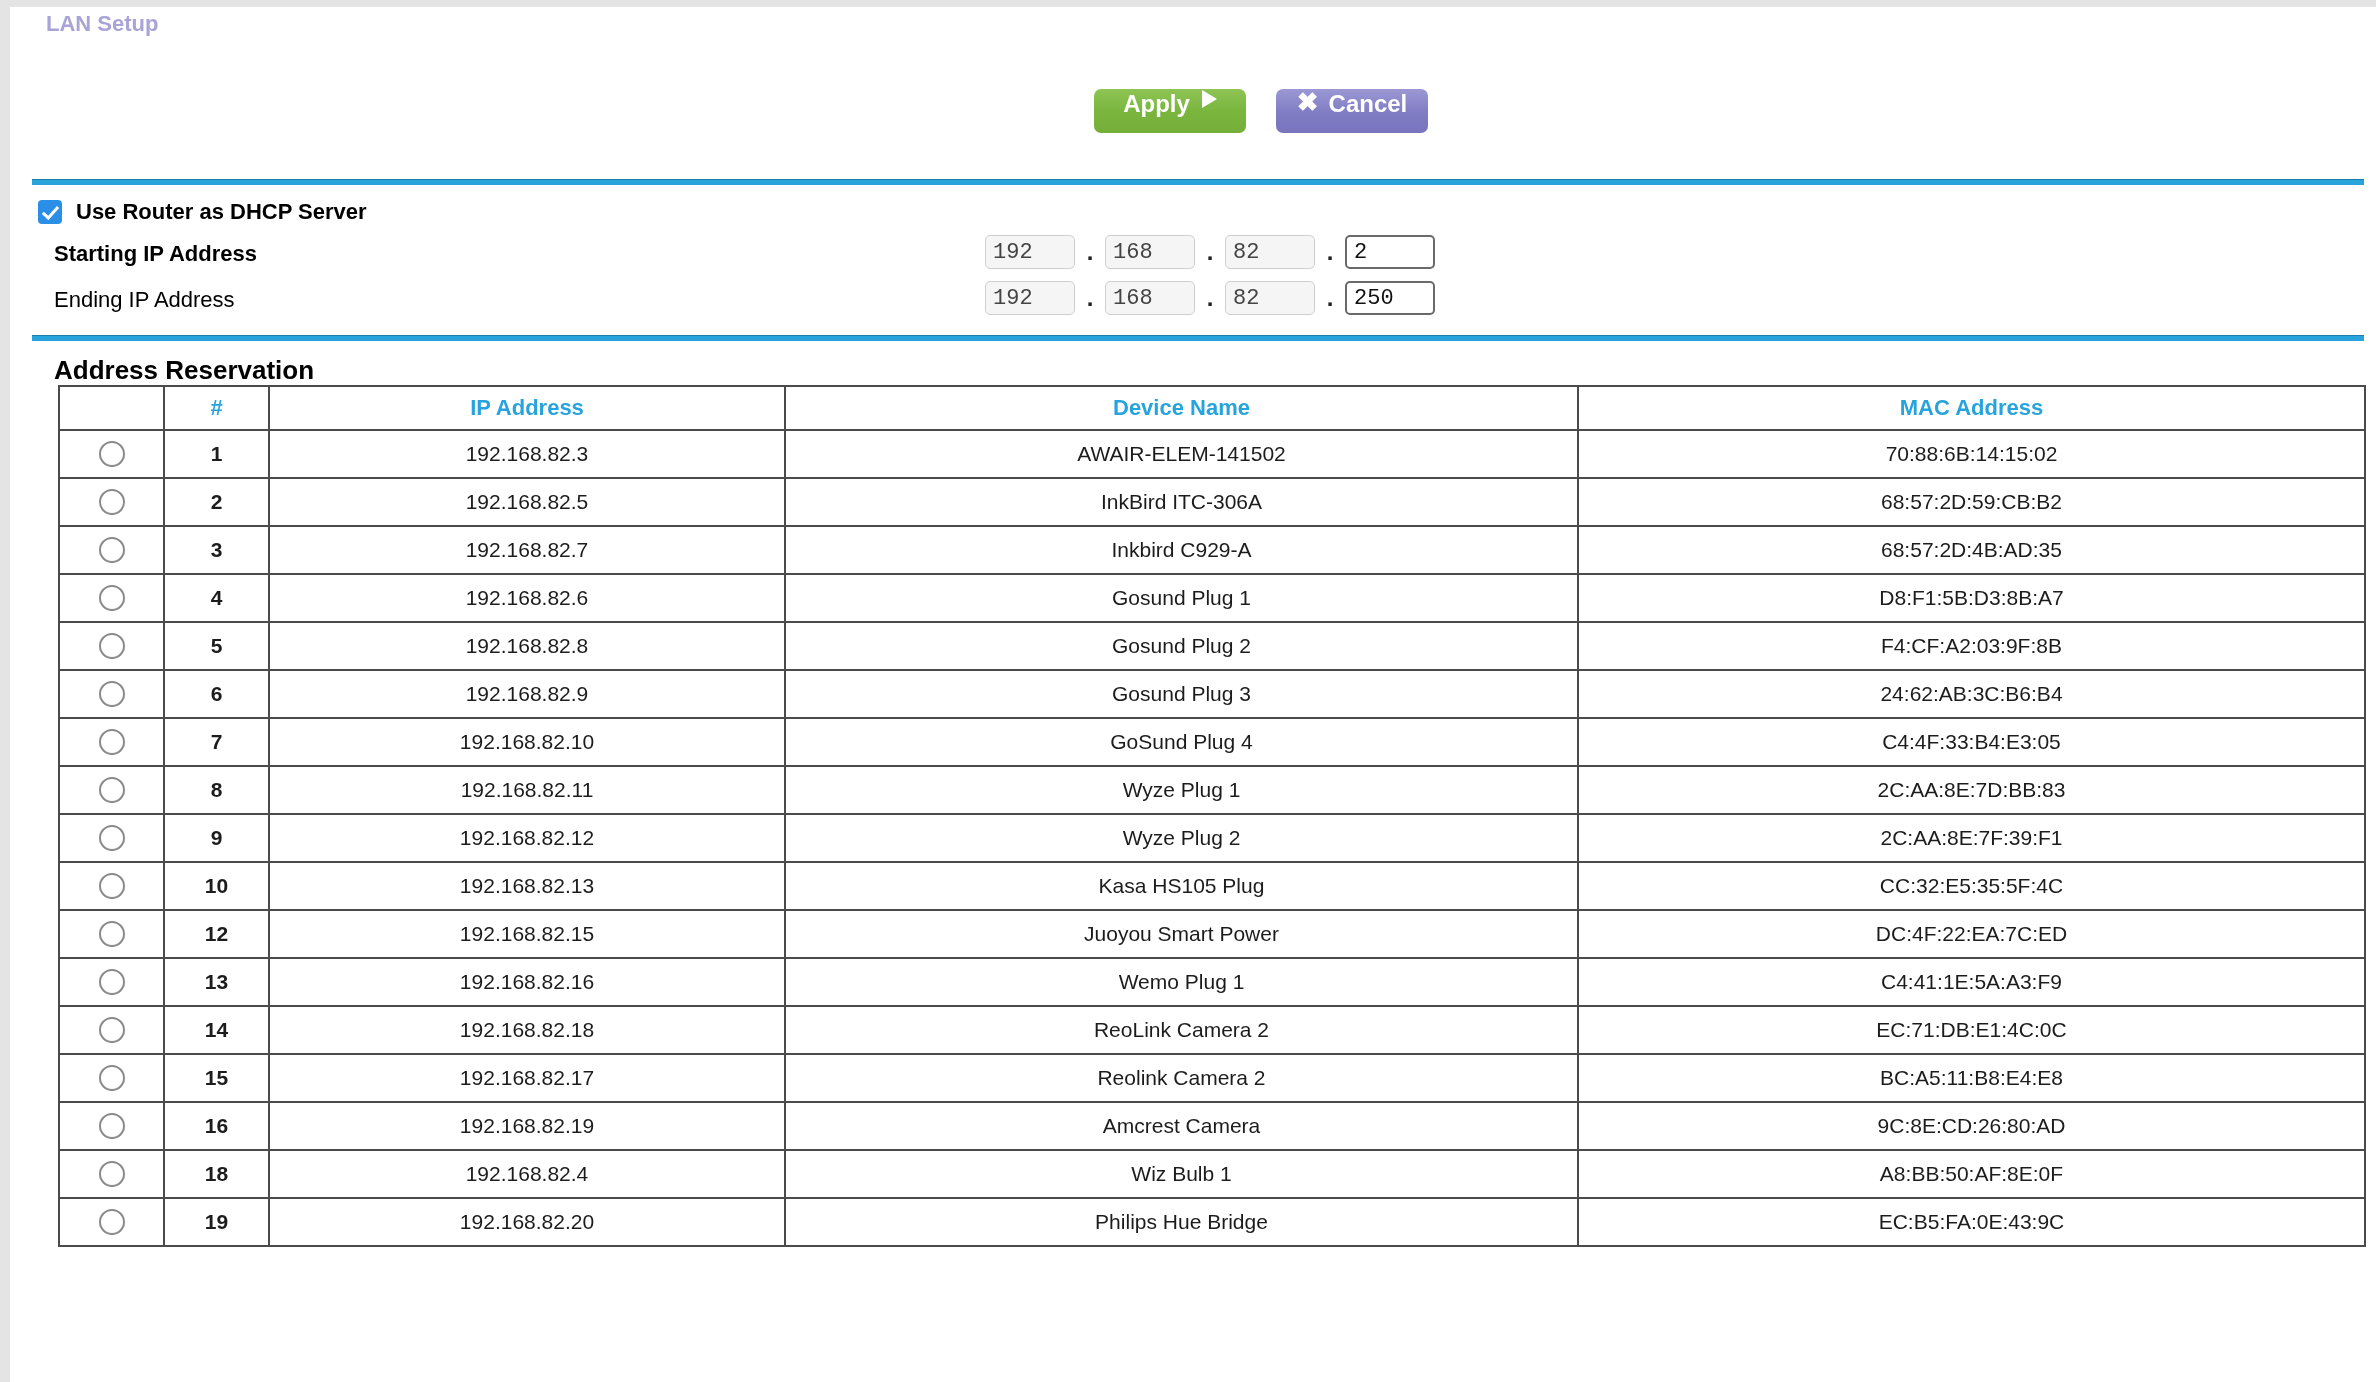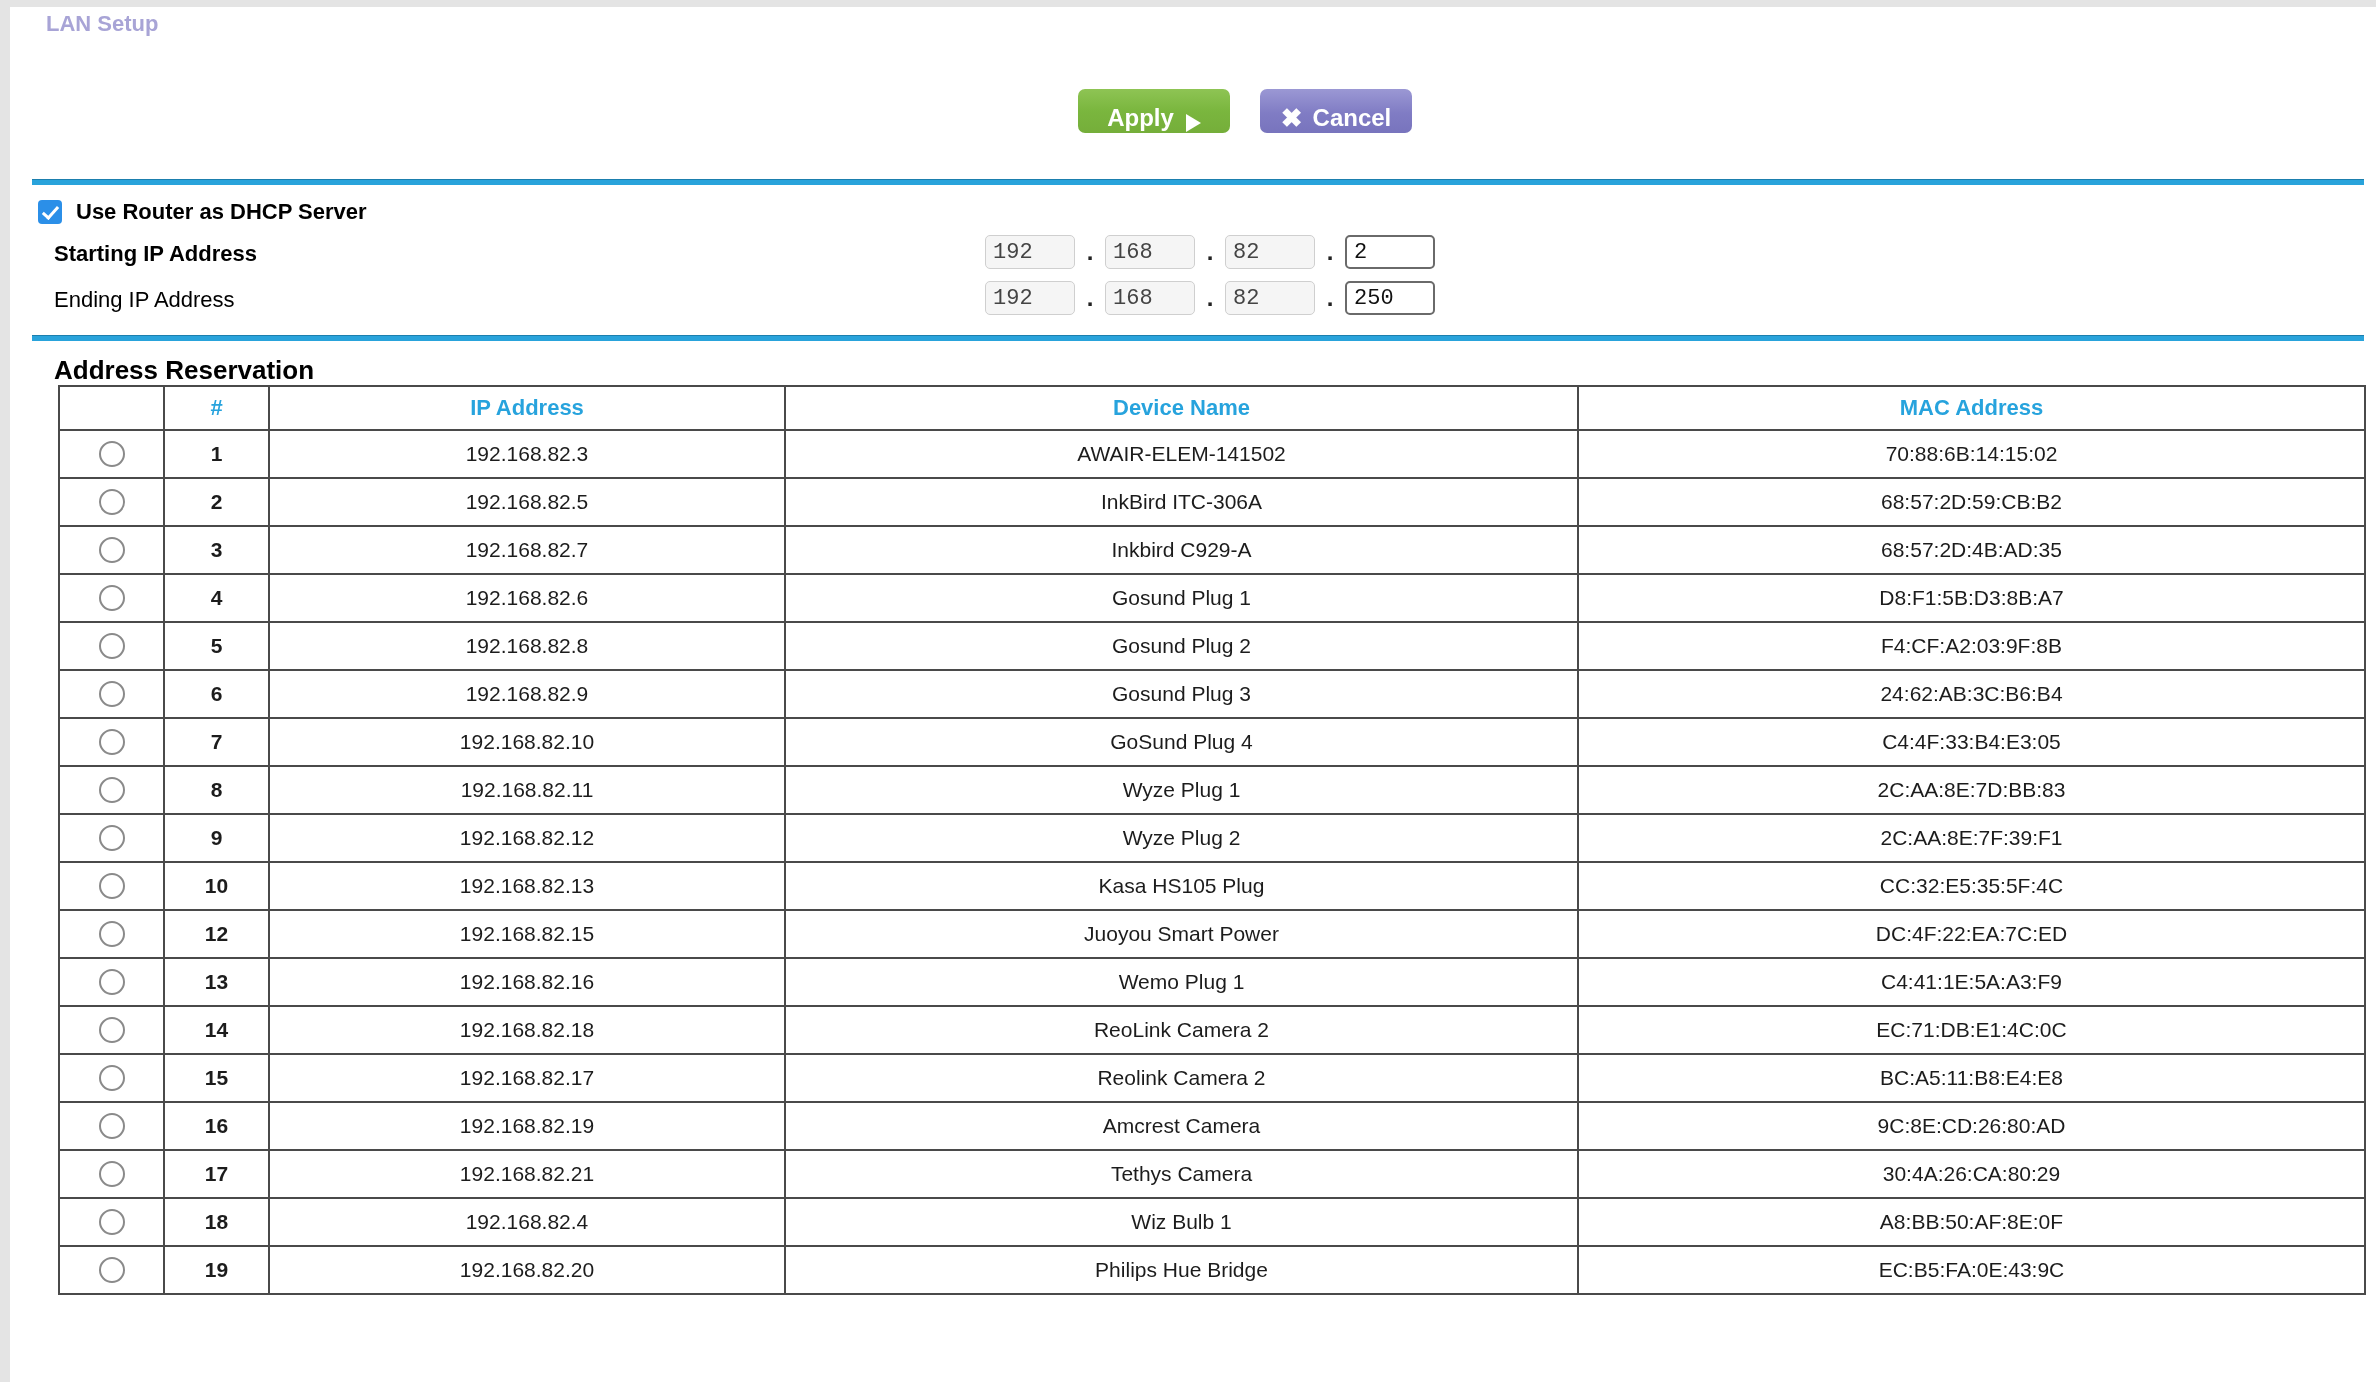--- a/index.html
+++ b/index.html
@@ -44,27 +44,28 @@
     height: 48px;
   }
   .btn {
     position: absolute;
     height: 44px;
     border-radius: 7px;
     color: #ffffff;
     font-size: 24px;
     font-weight: bold;
     display: flex;
-    align-items: flex-end;
+    align-items: flex-start;
     justify-content: center;
     cursor: pointer;
     border: none;
     font-family: "Liberation Sans", sans-serif;
     box-sizing: border-box;
     user-select: none;
+    margin-left: 16px;
   }
   .btn-apply {
     left: 1068px;
     width: 152px;
     background: linear-gradient(180deg, #8ec454 0%, #7ab63e 50%, #75ae3a 100%);
     gap: 12px;
   }
   .btn-cancel {
     left: 1250px;
     width: 152px;
@@ -402,27 +403,20 @@
         </tr>
         <tr>
           <td><span class="radio"></span></td>
           <td class="num-cell">16</td>
           <td>192.168.82.19</td>
           <td>Amcrest Camera</td>
           <td>9C:8E:CD:26:80:AD</td>
         </tr>
         <tr>
           <td><span class="radio"></span></td>
-          <td class="num-cell">17</td>
-          <td>192.168.82.21</td>
-          <td>Tethys Camera</td>
-          <td>30:4A:26:CA:80:29</td>
-        </tr>
-        <tr>
-          <td><span class="radio"></span></td>
           <td class="num-cell">18</td>
           <td>192.168.82.4</td>
           <td>Wiz Bulb 1</td>
           <td>A8:BB:50:AF:8E:0F</td>
         </tr>
         <tr>
           <td><span class="radio"></span></td>
           <td class="num-cell">19</td>
           <td>192.168.82.20</td>
           <td>Philips Hue Bridge</td>

